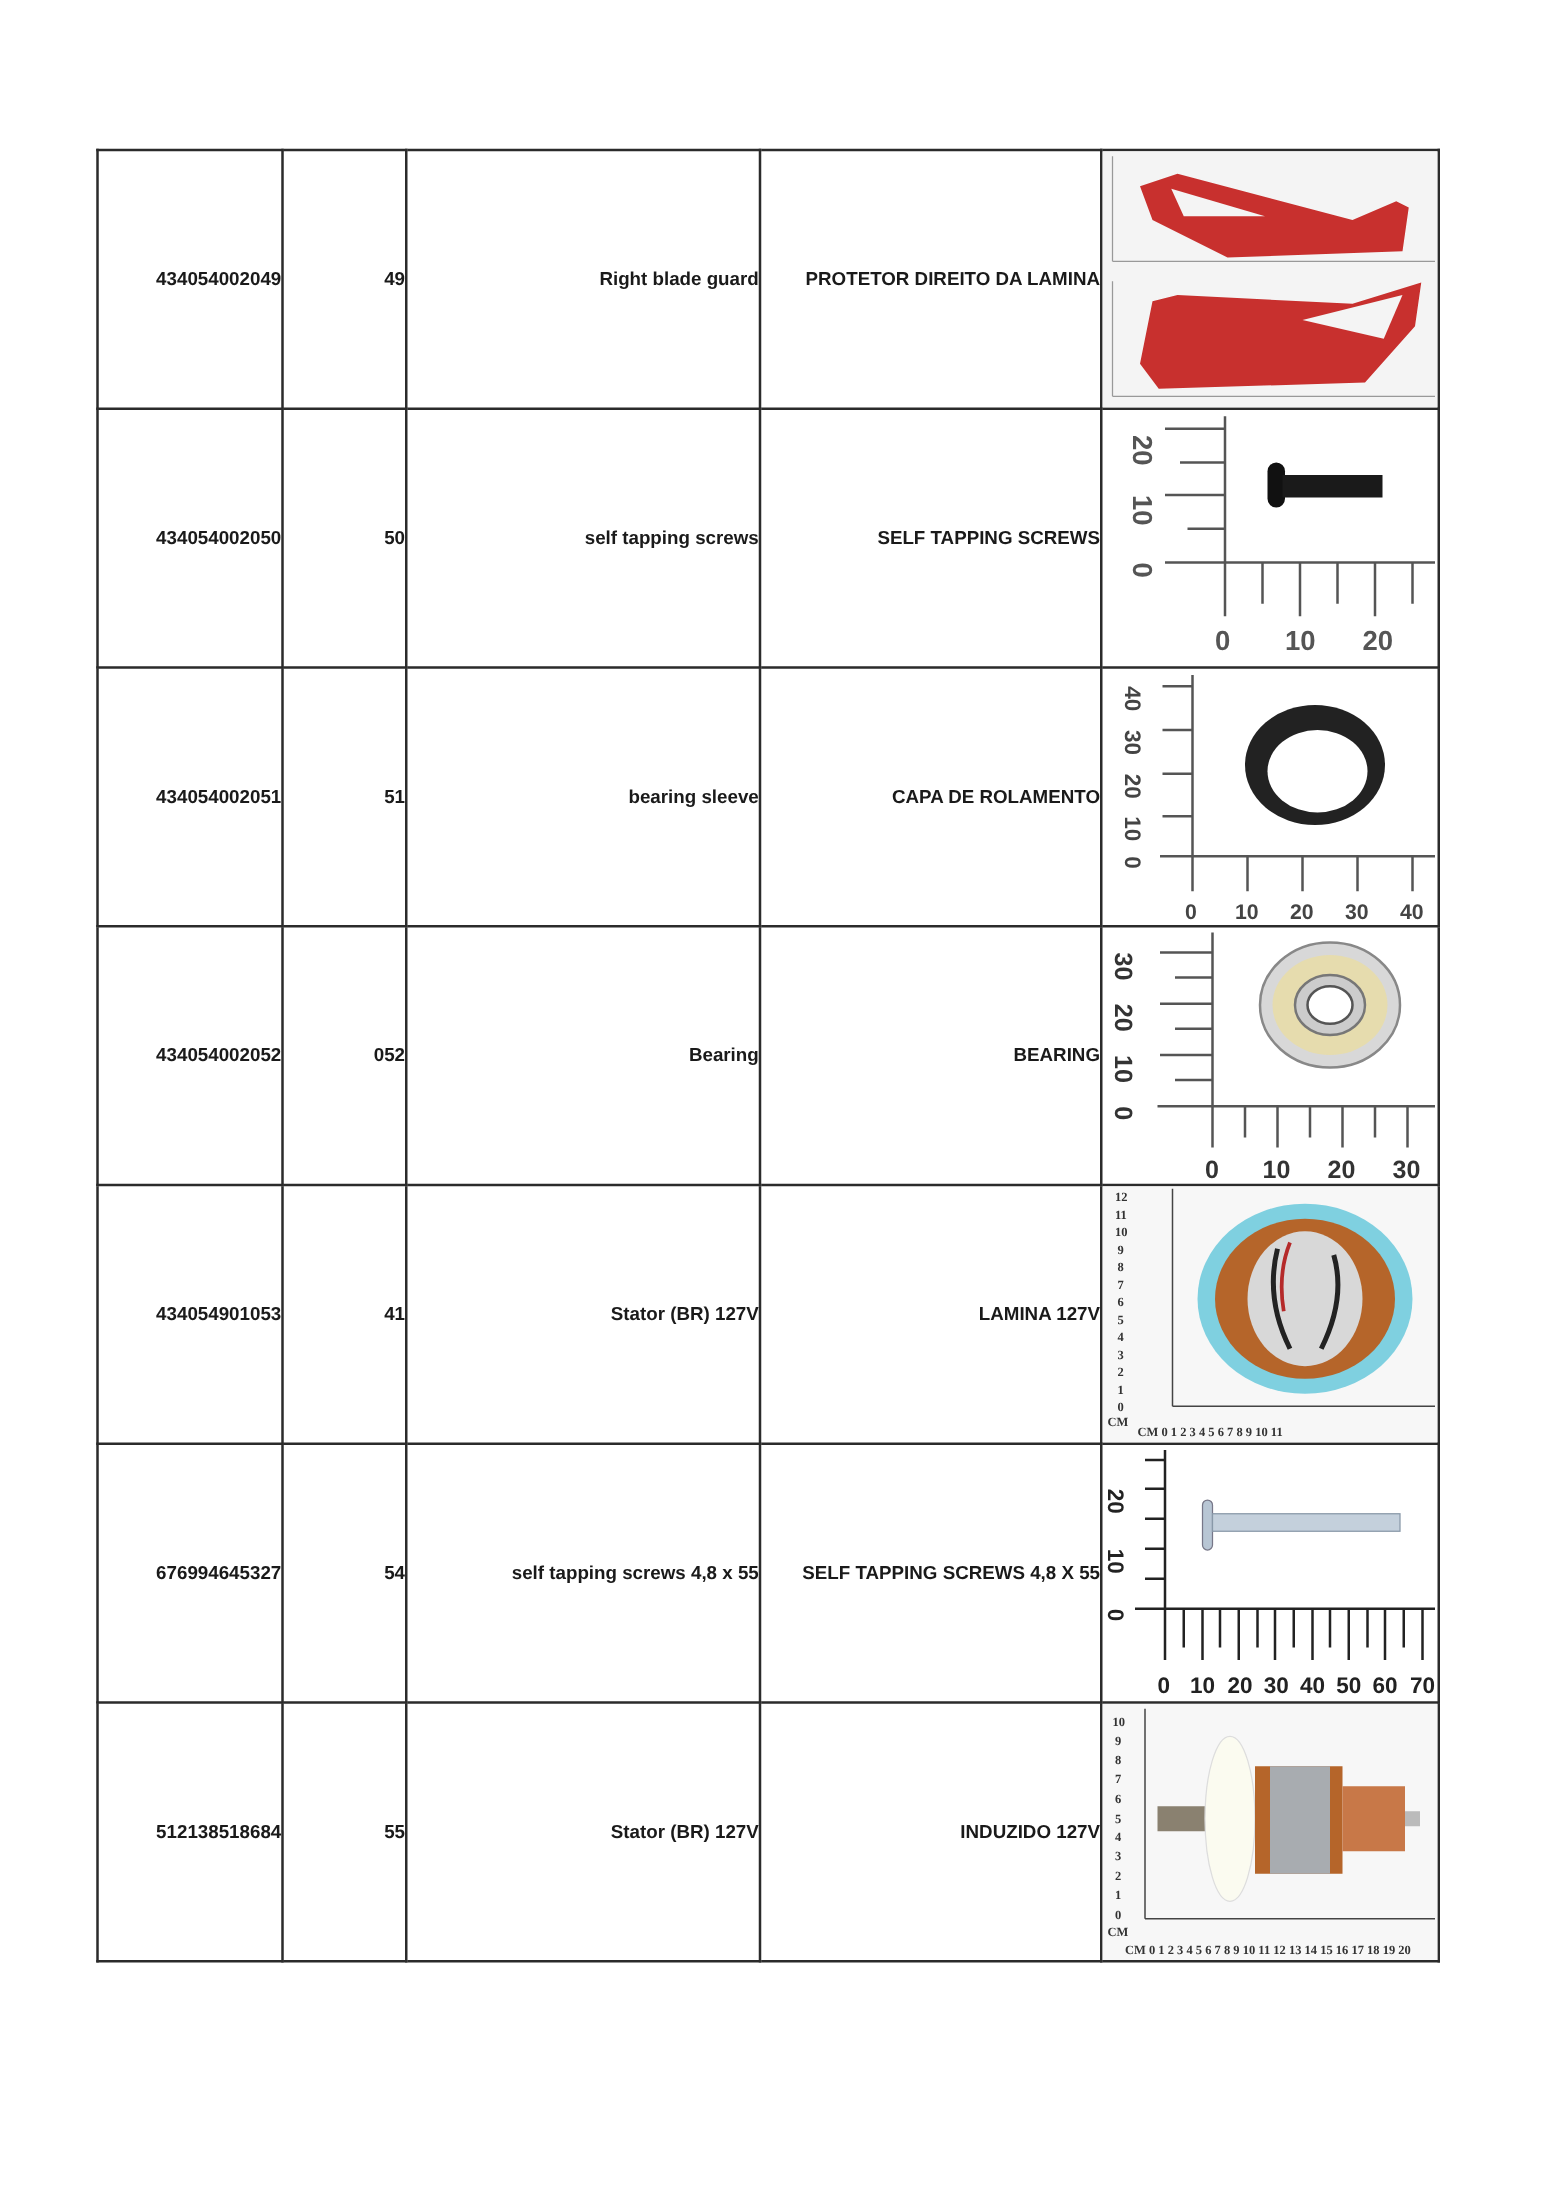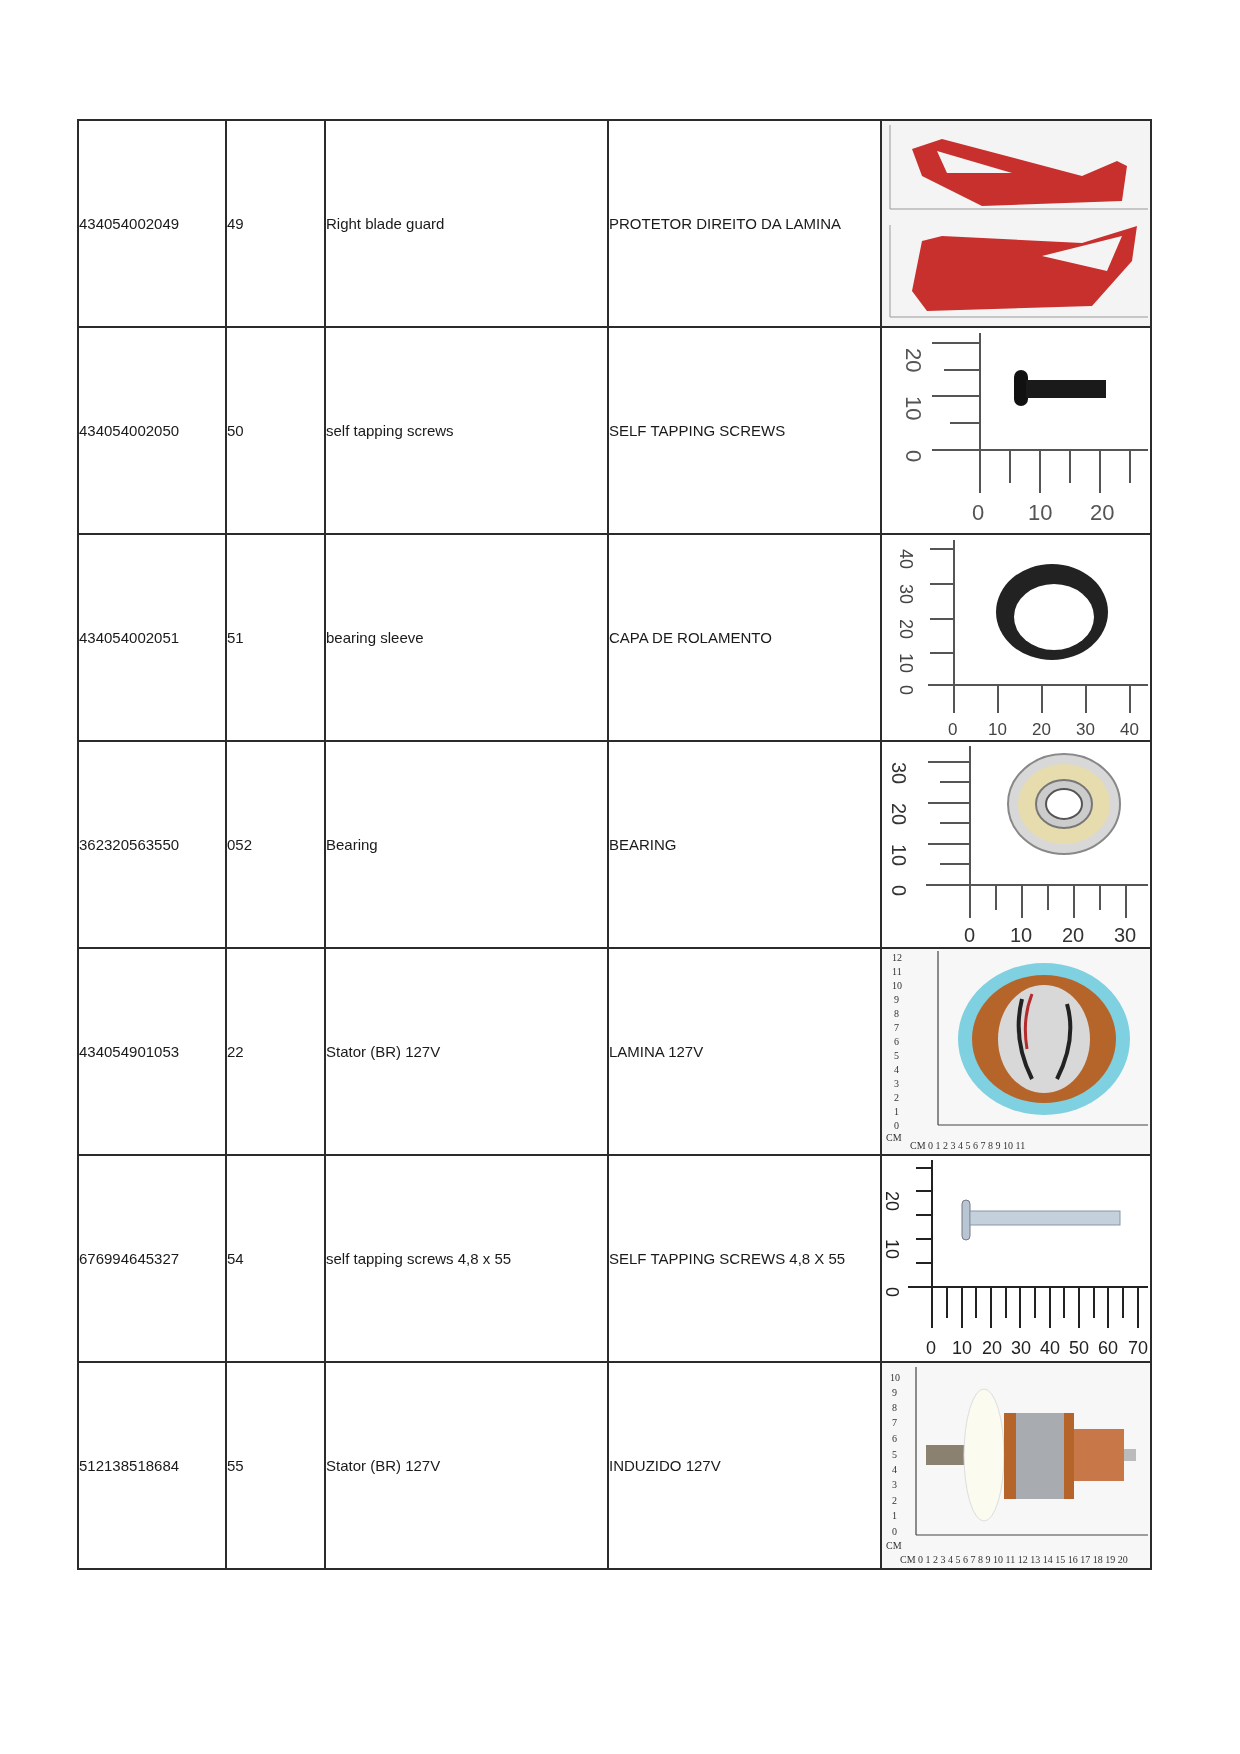--- a/index.html
+++ b/index.html
@@ -5,22 +5,22 @@
   html, body { margin: 0; padding: 0; background: #ffffff; }
   body { width: 1240px; height: 1754px; position: relative; font-family: "Liberation Sans", sans-serif; color: #1a1a1a; }
   table.parts {
     position: absolute; left: 77px; top: 119px;
     border-collapse: collapse; table-layout: fixed;
     width: 1075px;
   }
   table.parts td {
     border: 2px solid #2b2b2b;
     height: 205px;
-    text-align: left; vertical-align: middle;
-    font-size: 15px; padding: 0;
+    text-align: right; vertical-align: middle;
+    font-size: 15px; padding: 0; font-weight: bold;
   }
   td.c-code { width: 146px; }
   td.c-pos { width: 97px; margin-left: 36px; }
   td.c-en { width: 281px; }
   td.c-pt { width: 271px; }
   td.c-img { width: 268px; padding: 0; }
   .photo { width: 268px; height: 205px; display: block; background: #fff; }
 </style>
 </head>
 <body>
@@ -111,21 +111,21 @@
           <text x="150" y="200" font-size="17" fill="#444">20</text>
           <text x="194" y="200" font-size="17" fill="#444">30</text>
           <text x="238" y="200" font-size="17" fill="#444">40</text>
           <ellipse cx="170" cy="77" rx="56" ry="48" fill="#222"></ellipse>
           <ellipse cx="172" cy="82" rx="40" ry="33" fill="#fff"></ellipse>
         </svg>
       </td>
     </tr>
 
     <tr>
-      <td class="c-code">362320563550</td>
+      <td class="c-code">434054002052</td>
       <td class="c-pos">052</td>
       <td class="c-en">Bearing</td>
       <td class="c-pt">BEARING</td>
       <td class="c-img">
         <svg class="photo" viewBox="0 0 268 205">
           <g stroke="#555" stroke-width="2">
             <line x1="88" y1="4" x2="88" y2="176"></line>
               <line x1="44" y1="143" x2="266" y2="143"></line>
             <line x1="46" y1="20" x2="88" y2="20"></line>
               <line x1="58" y1="40" x2="88" y2="40"></line>
@@ -151,21 +151,21 @@
           <ellipse cx="182" cy="62" rx="56" ry="50" fill="#d8d8d8" stroke="#888" stroke-width="2"></ellipse>
           <ellipse cx="182" cy="62" rx="46" ry="40" fill="#e6dcae"></ellipse>
           <ellipse cx="182" cy="62" rx="28" ry="24" fill="#ccc" stroke="#777" stroke-width="2"></ellipse>
           <ellipse cx="182" cy="62" rx="18" ry="15" fill="#fff" stroke="#555" stroke-width="2"></ellipse>
         </svg>
       </td>
     </tr>
 
     <tr>
       <td class="c-code">434054901053</td>
-      <td class="c-pos">22</td>
+      <td class="c-pos">41</td>
       <td class="c-en">Stator (BR) 127V</td>
       <td class="c-pt">LAMINA 127V</td>
       <td class="c-img">
         <svg class="photo" viewBox="0 0 268 205">
           <rect width="268" height="205" fill="#f7f7f7"></rect>
           <g stroke="#444" stroke-width="1.2">
             <line x1="56" y1="2" x2="56" y2="176"></line>
               <line x1="56" y1="176" x2="266" y2="176"></line>
           </g>
           <g font-size="10" fill="#333" font-family="Liberation Serif, serif">

